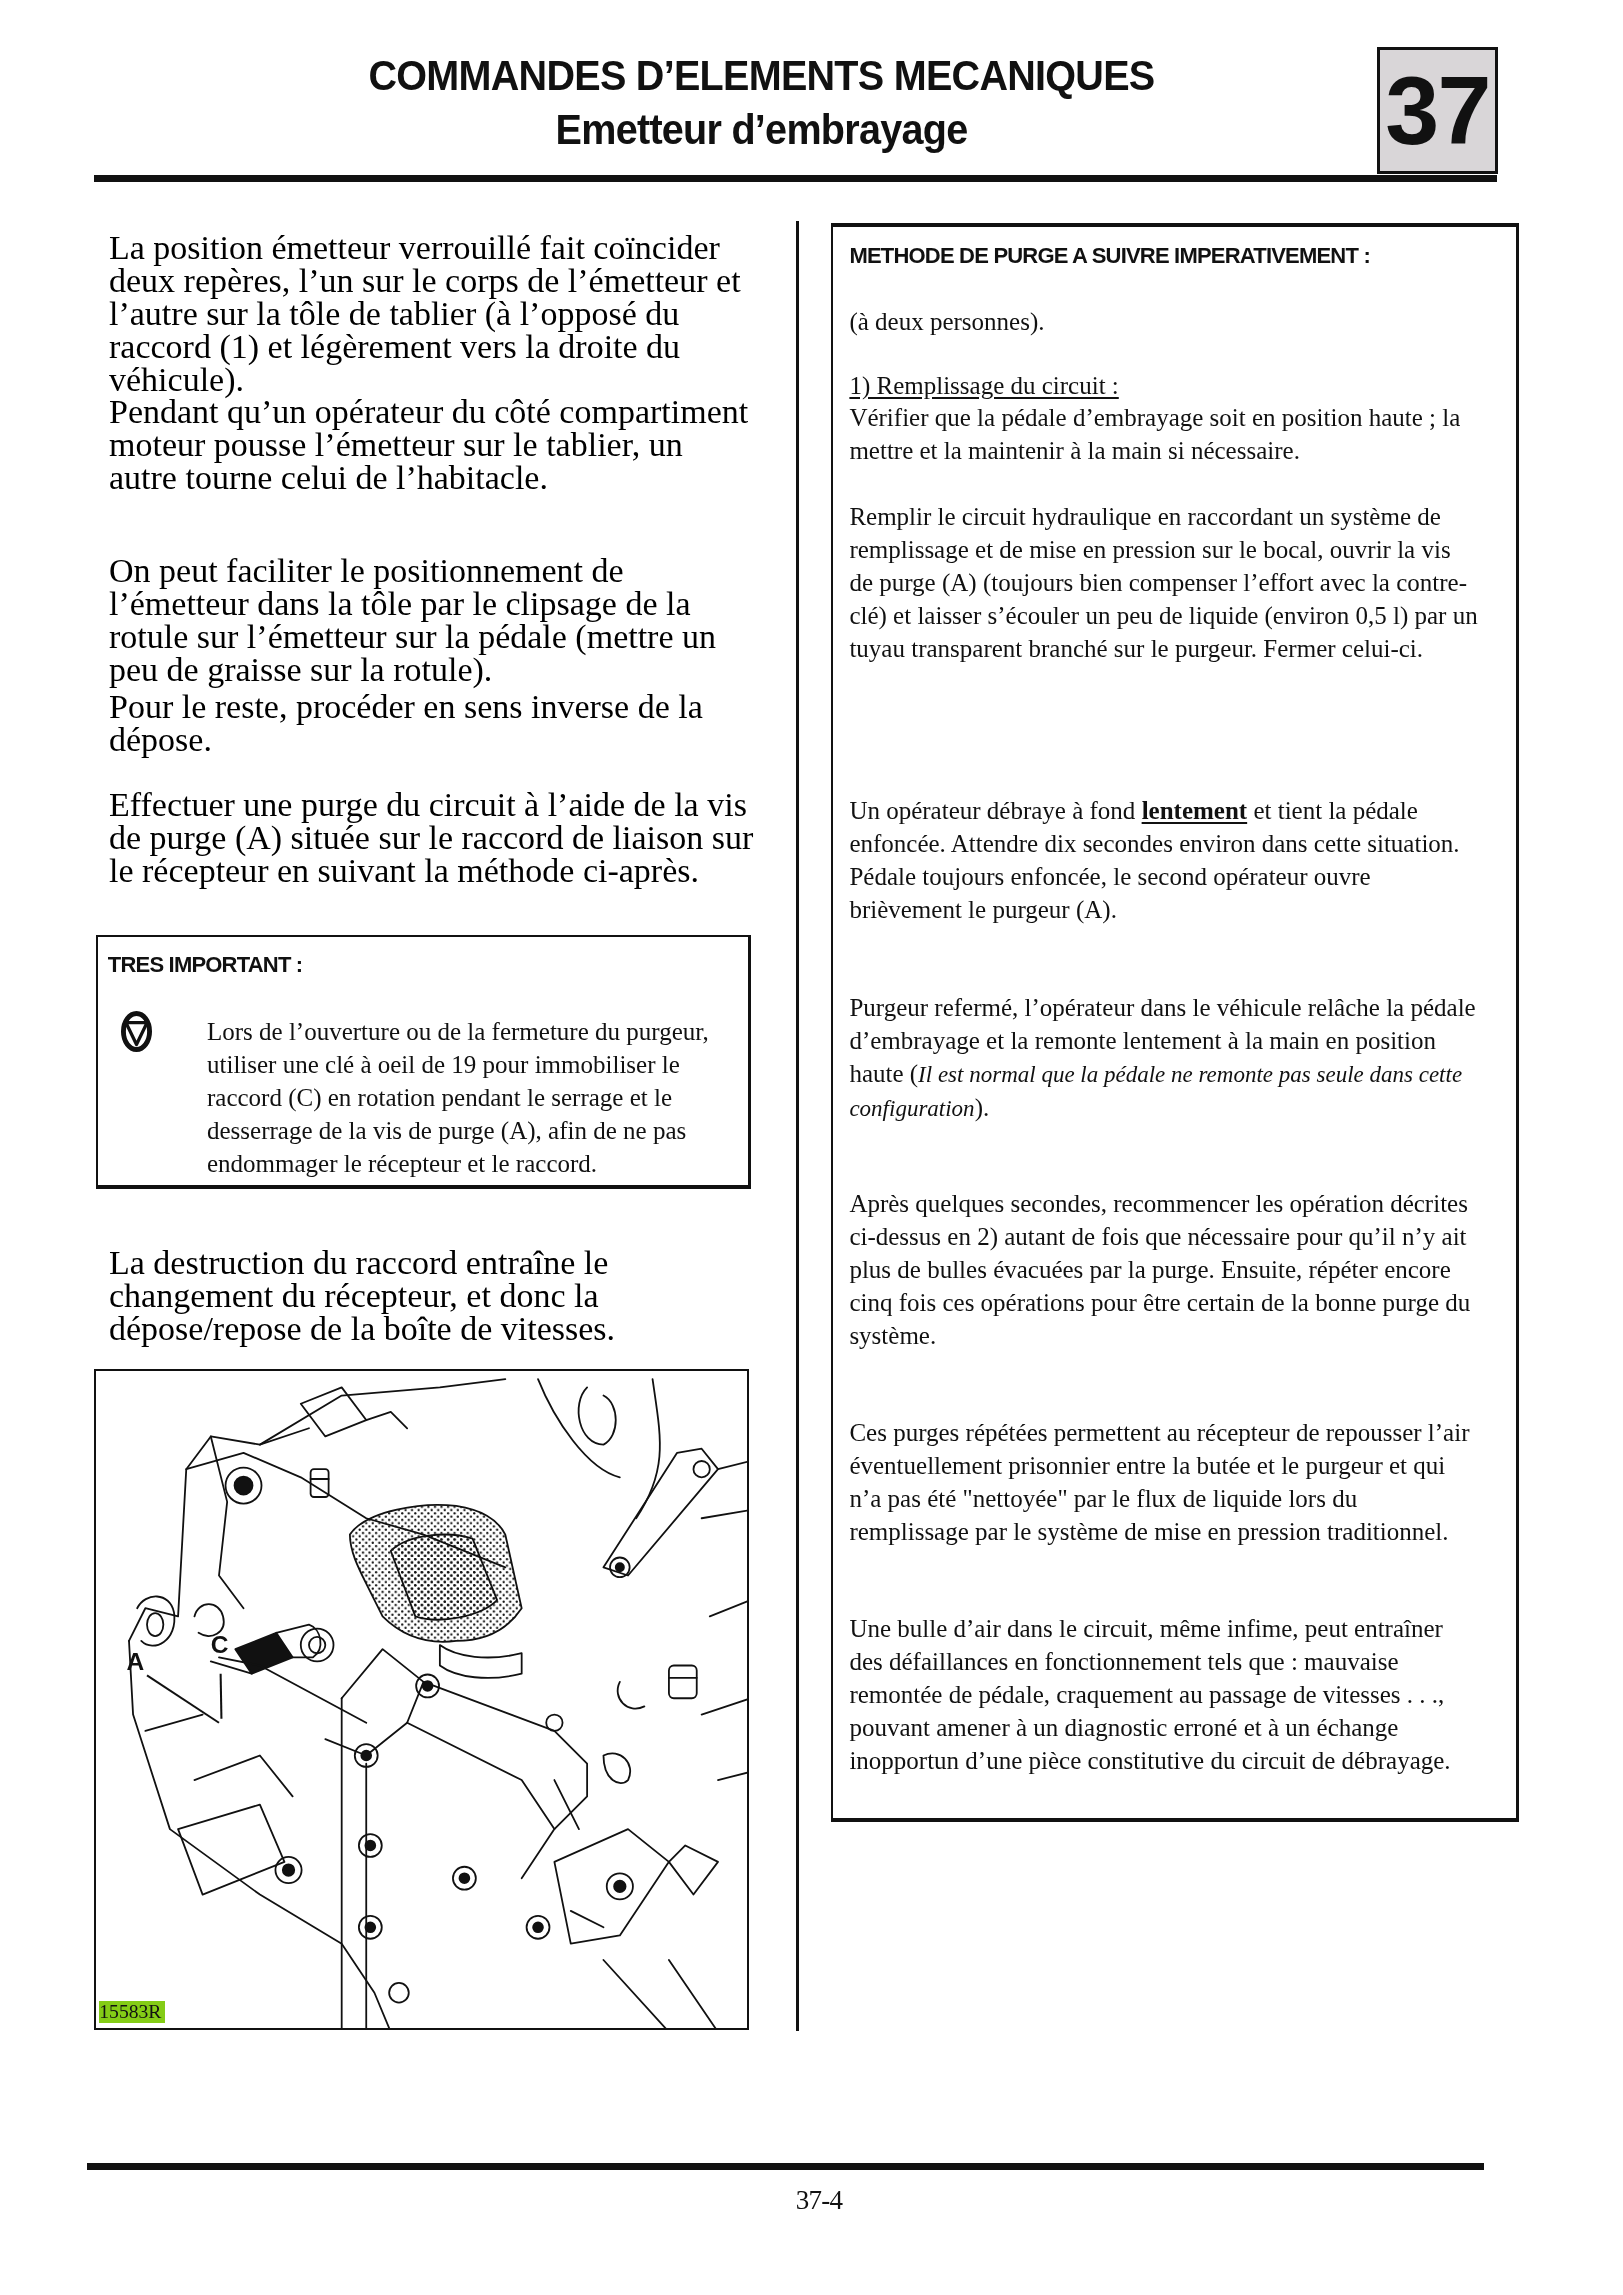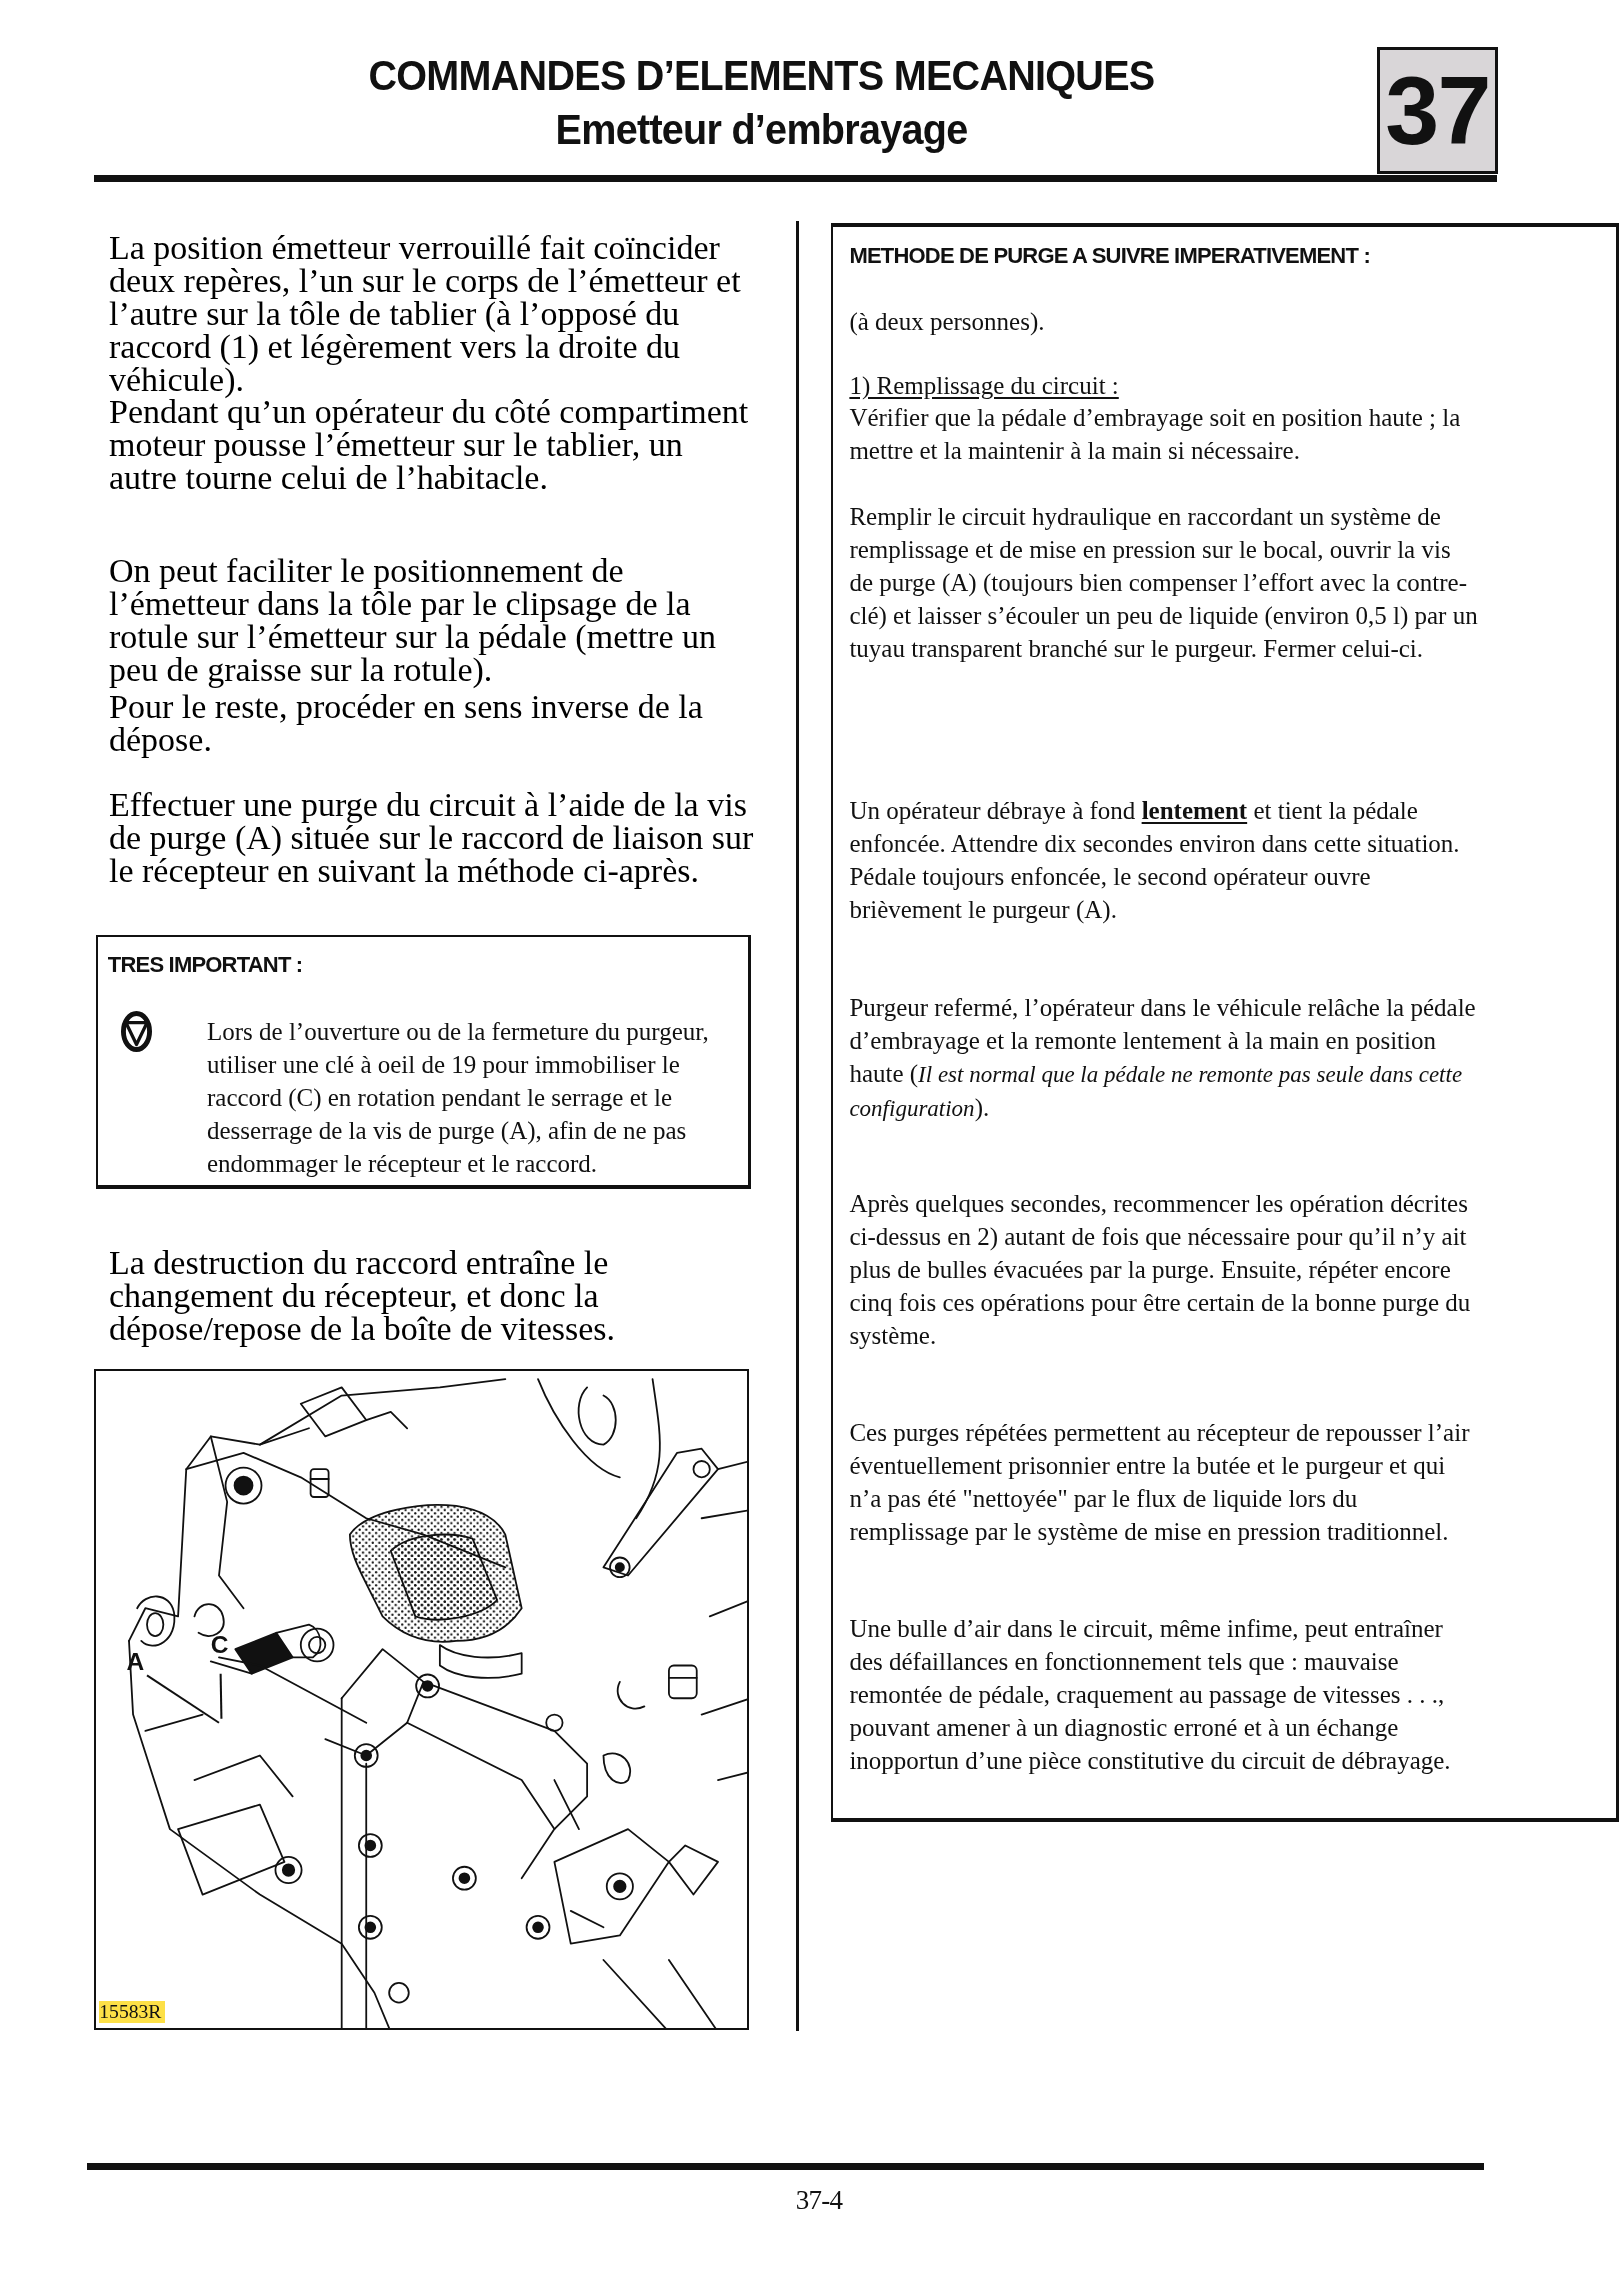--- a/index.html
+++ b/index.html
@@ -42,25 +42,25 @@
     position: absolute; left: 109px; top: 78px; width: 532px;
     font-size: 25px; line-height: 33px;
   }
 
   .figure {
     position: absolute; left: 94px; top: 1369px; width: 655px; height: 661px;
     border: 2.5px solid #111; overflow: hidden; background: #fff;
   }
   .figure svg { position: absolute; left: 0; top: 0; }
   .figure .ref {
-    position: absolute; left: 3.3px; bottom: 4.9px; font-size: 19.6px; background: #fde047; padding-right: 3.3px; margin-top: 9px;
+    position: absolute; left: 3.3px; bottom: 4.9px; font-size: 19.6px; background: #84cc16; padding-right: 3.3px; margin-top: 9px;
   }
 
   .box-method {
-    position: absolute; left: 831px; top: 223px; width: 788px; height: 1599px;
+    position: absolute; left: 831px; top: 223px; width: 688px; height: 1599px;
     border: 2.5px solid #111; border-top-width: 4.1px; border-bottom-width: 4.1px; border-right-width: 3.3px;
   }
   .box-method .heading {
     position: absolute; left: 16.4px; top: 12.3px; width: 622px;
     font-family: "Liberation Sans", sans-serif; font-weight: bold; font-size: 22px; line-height: 33px; letter-spacing: -0.8px;
   }
   .m-para { position: absolute; left: 16.4px; width: 630px; font-size: 25px; line-height: 33px; }
   .u { text-decoration: underline; text-underline-offset: 3.3px; }
   .b { font-weight: bold; }
   .i { font-style: italic; font-size: 23px; }

